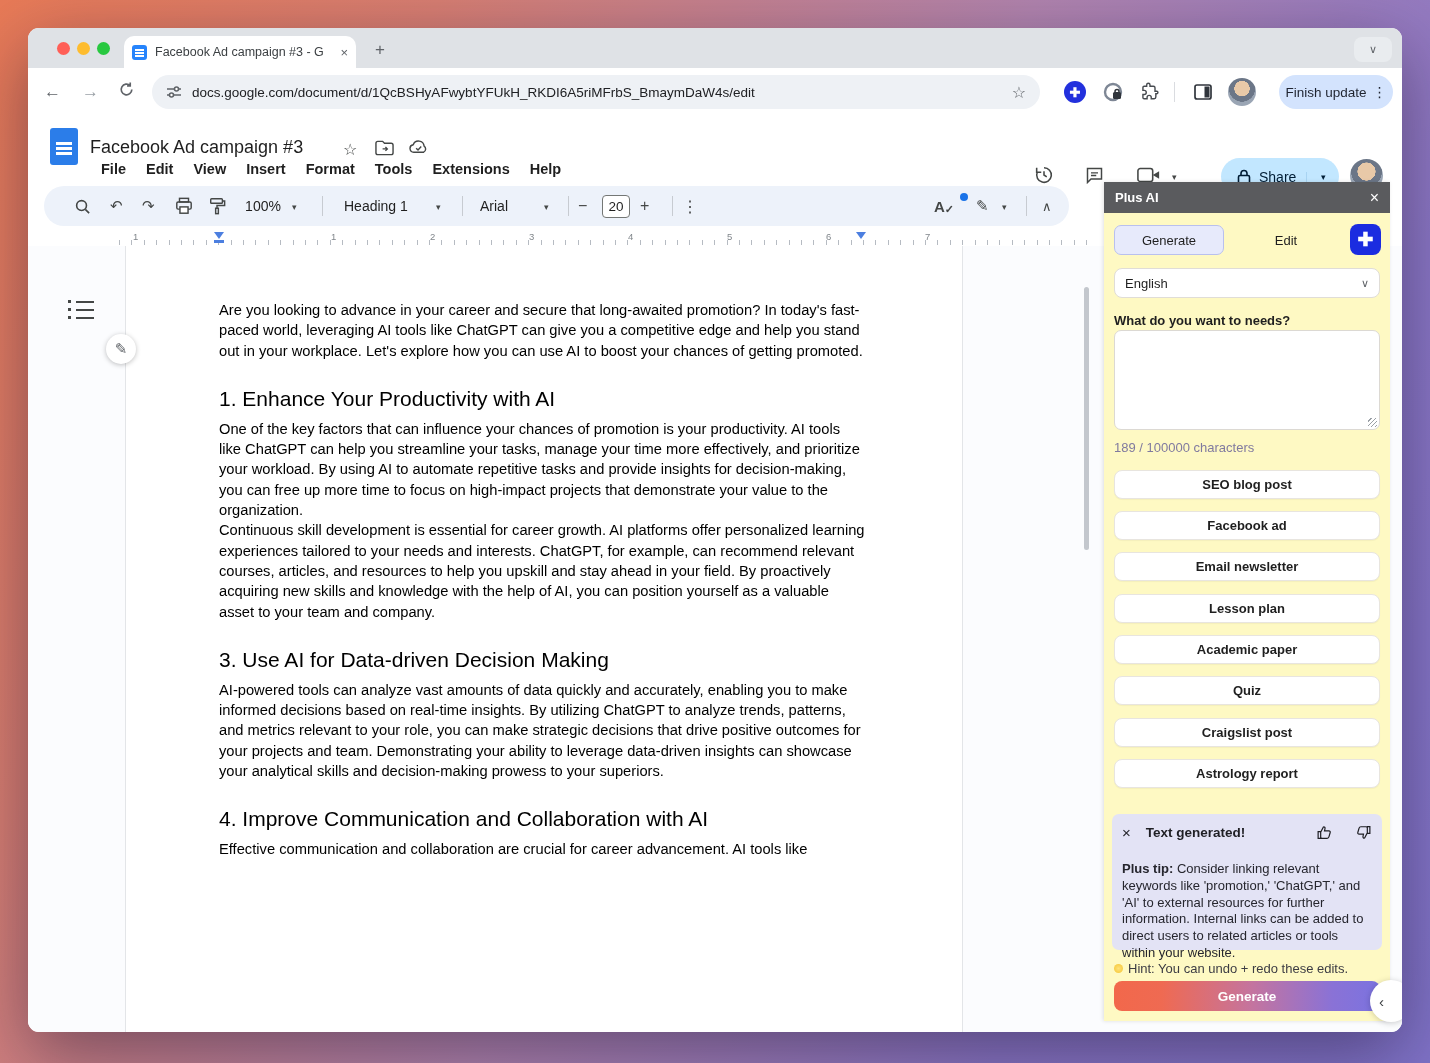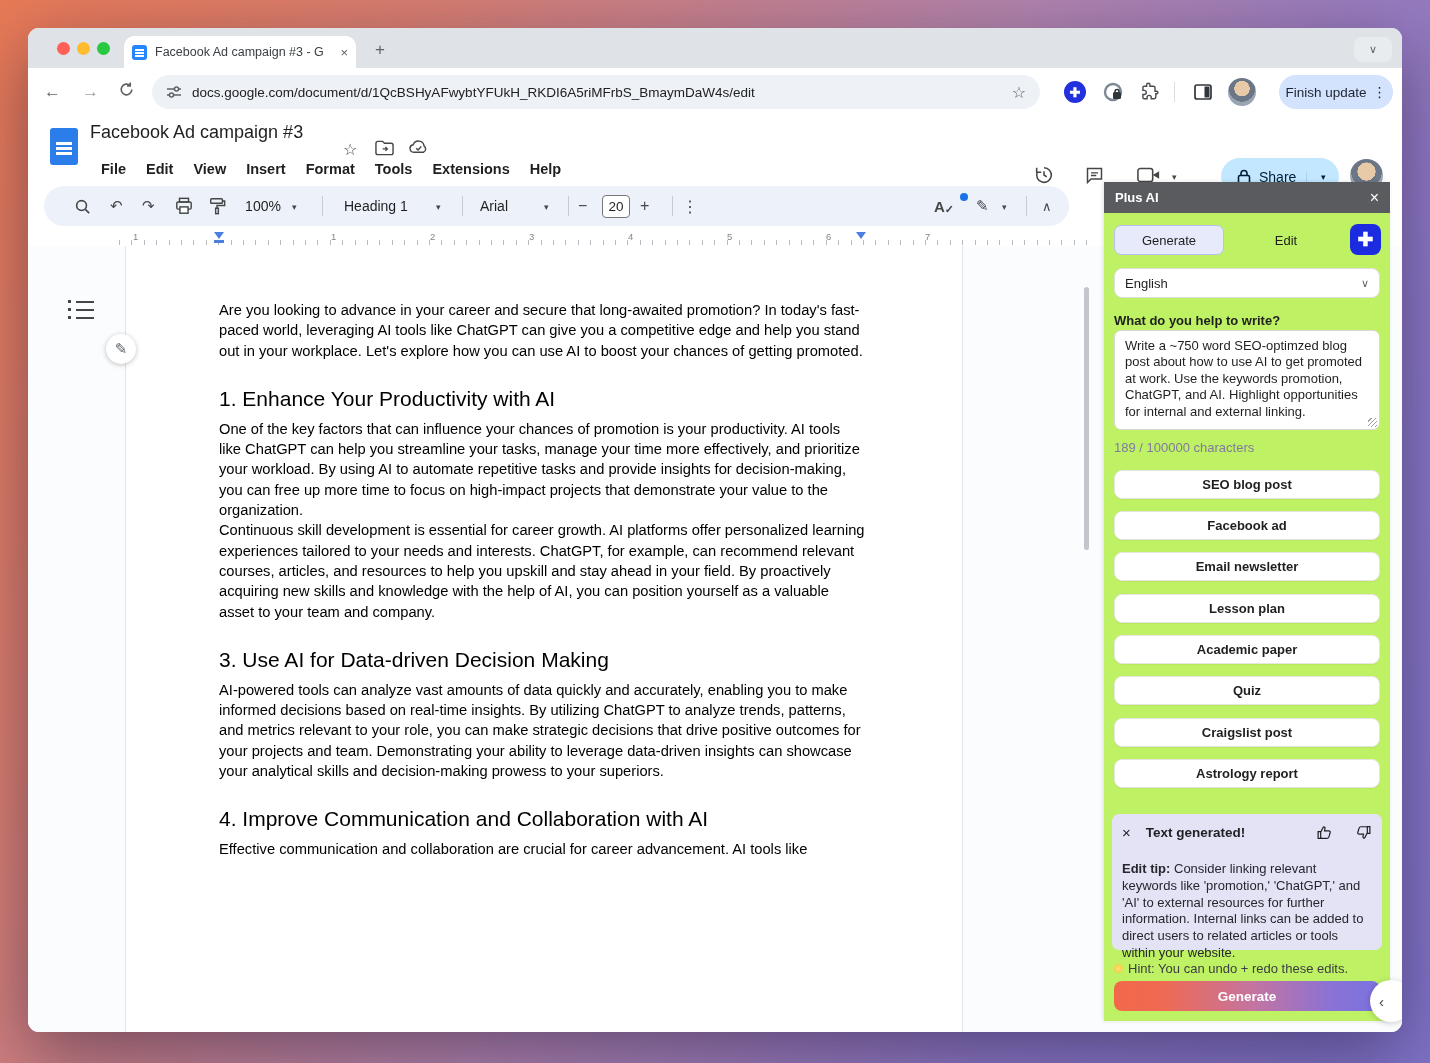--- a/index.html
+++ b/index.html
@@ -34,21 +34,21 @@
     display:flex;align-items:center;justify-content:center;font-weight:bold;}
   .navdiv{position:absolute;top:14px;width:1px;height:20px;background:#dadce0;}
   .avatar{border-radius:50%;background:radial-gradient(circle at 50% 38%,#e8c9a8 0 34%,#6b7687 35% 58%,#9aa5b4 59%);}
   .finish{position:absolute;left:1251px;top:7px;width:114px;height:34px;border-radius:17px;background:#d3e3fd;
     display:flex;align-items:center;justify-content:center;gap:6px;font-size:13.5px;color:#1f2430;font-weight:500;}
   
   .docshead{position:absolute;left:0;top:88px;width:100%;height:70px;background:#fff;}
   .docicon{position:absolute;left:22px;top:12px;width:28px;height:37px;background:#2b7de9;border-radius:3px;}
   .docicon:before{content:"";position:absolute;left:6px;top:14px;width:16px;height:2.5px;background:#fff;
     box-shadow:0 5px 0 #fff,0 10px 0 #fff;}
-  .doctitle{position:absolute;left:62px;top:6px;font-size:18px;color:#1f1f1f;}
+  .doctitle{position:absolute;left:62px;top:21px;font-size:18px;color:#1f1f1f;}
   .headico{position:absolute;top:24px;color:#444746;}
   .menurow{position:absolute;left:64px;top:42px;display:flex;gap:2px;}
   .menuitem{font-size:14.5px;color:#1f1f1f;padding:3px 9px;border-radius:6px;font-weight:bold;}
   .rightico{position:absolute;top:44px;width:30px;height:30px;display:flex;align-items:center;justify-content:center;}
   .share{position:absolute;left:1193px;top:42px;width:118px;height:37px;border-radius:19px;background:#c2e7ff;
     display:flex;align-items:center;color:#001d35;font-size:14px;font-weight:500;}
   .share .cap{width:34px;display:flex;justify-content:center;border-left:1px solid #a8d4f2;}
   .docavatar{position:absolute;left:1322px;top:43px;width:33px;height:33px;}
   
   .toolbar{position:absolute;left:16px;top:158px;width:1025px;height:40px;background:#edf2fa;border-radius:20px;}
@@ -81,21 +81,21 @@
   .outline-ico i{position:absolute;left:8px;width:18px;height:2.4px;background:#444746;}
   .outline-ico b{position:absolute;left:0;width:3.4px;height:3.4px;background:#444746;}
   .helpwrite{position:absolute;left:78px;top:88px;width:30px;height:30px;border-radius:50%;background:#fff;
     box-shadow:0 1px 5px rgba(0,0,0,.25);display:flex;align-items:center;justify-content:center;
     color:#5f6368;font-size:15px;}
   .content{position:absolute;left:191px;top:54px;width:646px;color:#000;}
   .content h1{font-size:26.5px;line-height:36px;font-weight:400;margin:0 0 14px 0;}
   .content h2{font-size:21px;line-height:28px;font-weight:400;margin:24px 0 6px 0;}
   .content p{font-size:14.7px;line-height:20.3px;margin:0;}
   
-  .sidebar{position:absolute;left:1076px;top:154px;width:286px;bottom:11px;background:#bef264;
+  .sidebar{position:absolute;left:1076px;top:154px;width:286px;bottom:11px;background:#fef9c3;
     box-shadow:-1px 0 4px rgba(0,0,0,.12);}
   .sbhead{position:absolute;left:0;top:0;width:100%;height:31px;background:#5a5b5e;color:#fff;
     display:flex;align-items:center;padding:0 11px;box-sizing:border-box;}
   .sbhead .t{font-size:13px;font-weight:bold;}
   .sbhead .x{margin-left:auto;font-size:16px;}
   .gen-tab{position:absolute;left:10px;top:43px;width:110px;height:30px;border-radius:7px;background:#e7eafb;
     border:1px solid #b9c0ee;display:flex;align-items:center;justify-content:center;font-size:13px;color:#1f1f1f;
     box-sizing:border-box;font-weight:500;}
   .edit-tab{position:absolute;left:130px;top:43px;width:104px;height:30px;display:flex;align-items:center;
     justify-content:center;font-size:13px;color:#1f1f1f;font-weight:500;}
@@ -364,23 +364,22 @@
       </div>
       <div class="gen-tab">Generate</div>
       <div class="edit-tab">Edit</div>
       <div class="sblogo">
           <span>✚</span>
         </div>
       <div class="langsel">
         <span>English</span>
         <span class="c">∨</span>
       </div>
-      <div class="plabel">What do you help to write?</div>
+      <div class="plabel">What do you want to needs?</div>
       <div class="ptext">
-        <span>Write a ~750 word SEO-optimzed blog post about how to use AI to get promoted at work. Use the keywords promotion, ChatGPT, and AI. Highlight opportunities for internal and external linking.</span>
         <span class="gripper"></span>
       </div>
       <div class="charcount">189 / 100000 characters</div>
 
       <div class="tmplbtn" style="top:288px">SEO blog post</div>
       <div class="tmplbtn" style="top:329px">Facebook ad</div>
       <div class="tmplbtn" style="top:370px">Email newsletter</div>
       <div class="tmplbtn" style="top:412px">Lesson plan</div>
       <div class="tmplbtn" style="top:453px">Academic paper</div>
       <div class="tmplbtn" style="top:494px">Quiz</div>
@@ -396,21 +395,21 @@
                 <path d="M2.5 9h3v8h-3zM5.5 16.2V9.6l3.2-6.1c1.3-.3 2.2.6 1.9 1.9L10 8h5.2c1.1 0 1.8 1 1.5 2l-1.5 5.2c-.3 1-1 1.6-2.1 1.6H7.2c-.7 0-1.3-.2-1.7-.6z" fill="none" stroke="#1f1f24" stroke-width="1.4"></path>
               </svg>
           </span>
           <span style="margin-left:22px">
             <svg width="17" height="17" viewBox="0 0 20 20" transform="rotate(180)">
                 <path d="M2.5 9h3v8h-3zM5.5 16.2V9.6l3.2-6.1c1.3-.3 2.2.6 1.9 1.9L10 8h5.2c1.1 0 1.8 1 1.5 2l-1.5 5.2c-.3 1-1 1.6-2.1 1.6H7.2c-.7 0-1.3-.2-1.7-.6z" fill="none" stroke="#1f1f24" stroke-width="1.4"></path>
               </svg>
           </span>
         </div>
         <div class="body">
-          <b>Edit tip:</b><span> Consider linking relevant keywords like 'promotion,' 'ChatGPT,' and 'AI' to external resources for further information. Internal links can be added to direct users to related articles or tools within your website.</span>
+          <b>Plus tip:</b><span> Consider linking relevant keywords like 'promotion,' 'ChatGPT,' and 'AI' to external resources for further information. Internal links can be added to direct users to related articles or tools within your website.</span>
         </div>
       </div>
 
       <div class="hint">
         <span class="bulb"></span>
         <span>Hint: You can undo + redo these edits.</span>
       </div>
       <div class="genbtn">Generate</div>
     </div>
 

